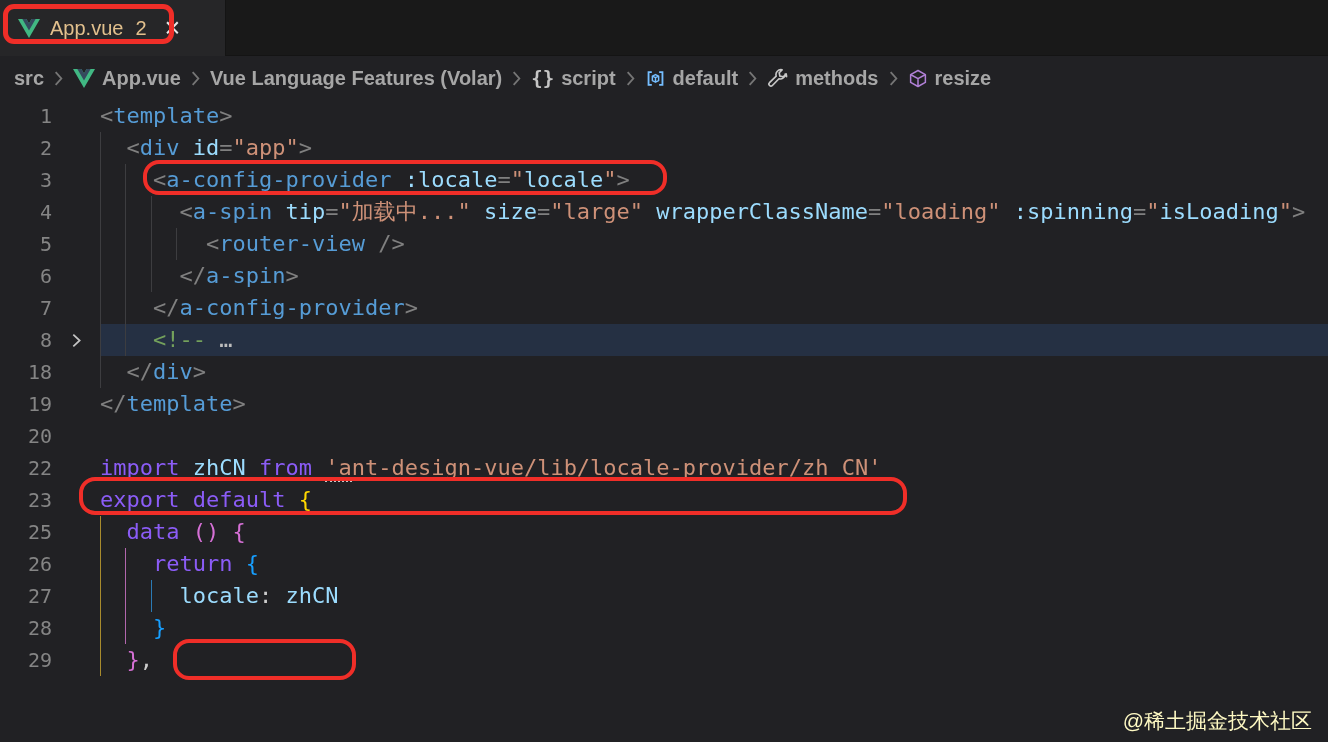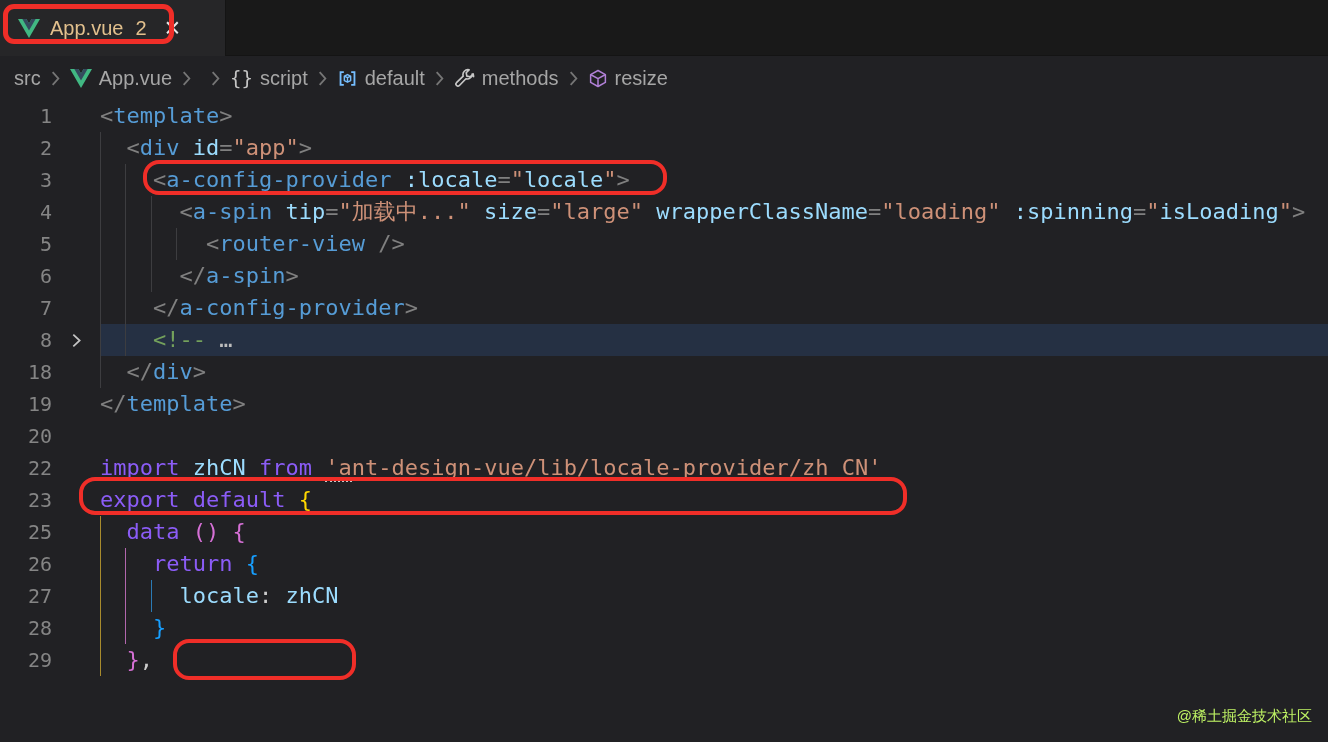--- a/index.html
+++ b/index.html
@@ -22,21 +22,21 @@
     height:56px; min-width:226px;
     border-right:1px solid #141414;
   }
   .tab-title { color:#e2c08d; font-size:20px; margin-left:10px; }
   .tab-badge { color:#e2c08d; font-size:20px; margin-left:12px; }
   .tab-close { color:#e8e8e8; font-size:27px; line-height:1; margin-left:18px; font-weight:300; }
   
   .breadcrumb {
     height:44px; display:flex; align-items:center;
     padding-left:14px; color:#a6a6a6; font-size:20px;
-    background:#212124; white-space:nowrap;
+    background:#212124; white-space:nowrap;font-weight:bold;
   }
   .bc-item { display:flex; align-items:center; gap:7px; }
   .bc-sep { display:flex; align-items:center; margin:0 8px; }
   .bc-icon { display:flex; align-items:center; }
   
   .code { position:relative; }
   .code-row { display:flex; height:32px; align-items:stretch; }
   .gutter {
     width:52px; text-align:right; color:#858585;
     font-family:"DejaVu Sans Mono", monospace; font-size:20px; line-height:32px;
@@ -70,21 +70,21 @@
   .tk-b3 { color:#179fff; }
   
   .annotation {
     position:absolute; border:4px solid #f02e28; border-radius:16px;
     pointer-events:none; z-index:50;
   }
   .annotation.tabbox { border-width:5px; border-radius:11px; }
   
   .watermark {
     position:absolute; right:16px; top:707px;
-    color:#bef264; font-size:15px; z-index:40;margin-left:30px;
+    color:#fef9c3; font-size:21px; z-index:40;margin-left:30px;
   }
 </style>
 </head>
 <body>
 
 <div class="tabbar">
   <div class="tab">
     <span class="bc-icon">
         <svg width="22" height="19" viewBox="0 0 256 221">
           <path fill="#41b883" d="M204.8 0H256L128 220.8 0 0h97.92L128 51.2 157.44 0Z"></path>
@@ -113,20 +113,23 @@
           <path fill="#35495e" d="M50.56 0 128 133.12 204.8 0h-47.36L128 51.2 97.92 0Z"></path>
         </svg>
       </span>
       <span>App.vue</span>
     </span>
     <span class="bc-sep">
       <svg width="13" height="17" viewBox="0 0 8 12" fill="none" stroke="#767676" stroke-width="1.3">
         <path d="m2 1.5 4 4.5-4 4.5"></path>
       </svg>
     </span>
+    <span class="bc-item">
+      <span>Vue Language Features (Volar)</span>
+    </span>
     <span class="bc-sep">
       <svg width="13" height="17" viewBox="0 0 8 12" fill="none" stroke="#767676" stroke-width="1.3">
         <path d="m2 1.5 4 4.5-4 4.5"></path>
       </svg>
     </span>
     <span class="bc-item">
       <span class="bc-icon">
         <span style="color:#c5c5c5;font-family:'DejaVu Sans Mono',monospace;font-size:19px">{}</span>
       </span>
       <span>script</span>

